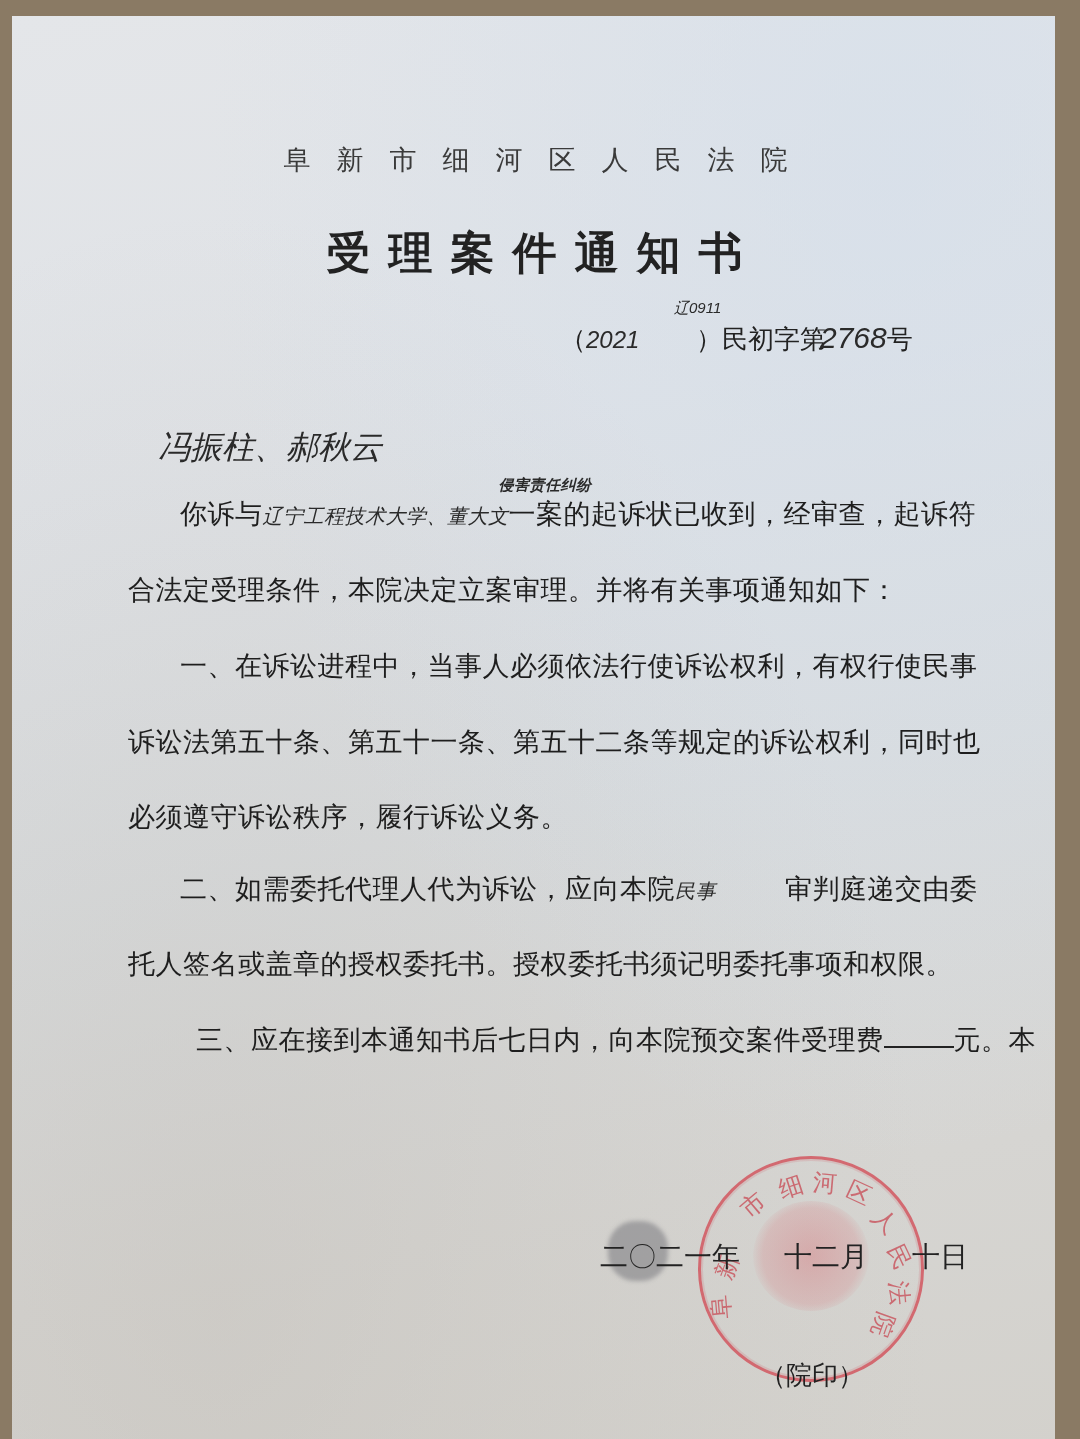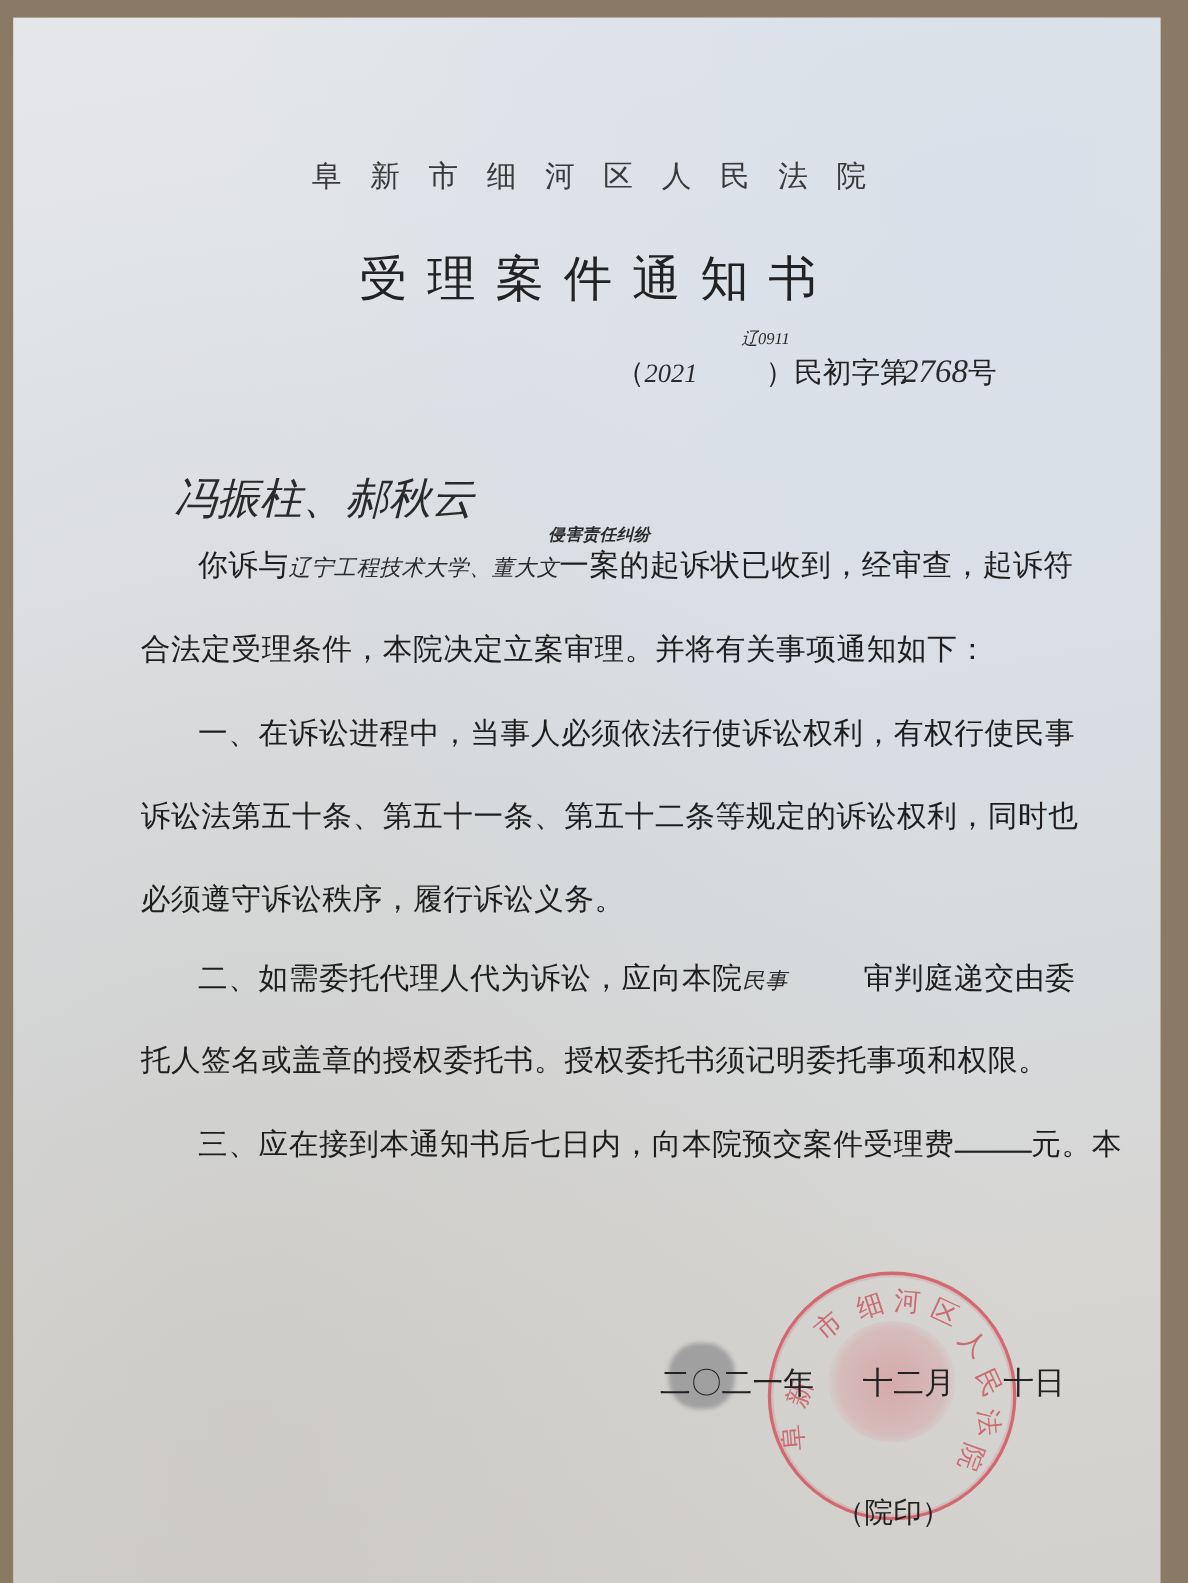--- a/index.html
+++ b/index.html
@@ -17,31 +17,31 @@
     background: radial-gradient(ellipse at 85% 10%, rgba(210,222,236,0.55), rgba(255,255,255,0) 55%),
                 radial-gradient(ellipse at 20% 90%, rgba(190,185,178,0.35), rgba(255,255,255,0) 60%);
     pointer-events:none;
   }
   .court {
     position:absolute; top:126px; left:0; width:100%; text-align:center;
     font-size:27px; letter-spacing:26px; color:#3a3a3a; padding-left:30px; box-sizing:border-box;
   }
   .title {
     position:absolute; top:208px; left:0; width:100%; text-align:center;
-    font-size:44px; font-weight:normal; letter-spacing:18px; color:#222; padding-left:20px; box-sizing:border-box;
+    font-size:44px; font-weight:bold; letter-spacing:18px; color:#222; padding-left:20px; box-sizing:border-box;
   }
   .caseno {
     position:absolute; top:305px; left:548px; font-size:26px; color:#222; white-space:nowrap;
   }
-  .hw { font-family:Liberation Serif, serif; color:#2a2a2a; font-style:italic; }
+  .hw { font-family:Liberation Sans, sans-serif; color:#2a2a2a; font-style:italic; }
   .caseno .year { display:inline-block; width:110px; text-align:left; font-size:24px; }
   .caseno .num { font-size:30px; margin-left:-6px; }
   .caseno .annot { position:absolute; top:-22px; left:114px; font-size:15px; }
   .addressee {
-    position:absolute; top:410px; left:146px; font-size:39px;
+    position:absolute; top:410px; left:146px; font-size:32px;
   }
   .line {
     position:absolute; left:116px; width:860px; font-size:27px; color:#1e1e1e; white-space:nowrap;
     letter-spacing:0.5px;
   }
   .line.indent { left:168px; }
   .hwinline { font-family:"DejaVu Sans", sans-serif; font-style:italic; font-size:20px; color:#2a2a2a; }
   .small-hw { position:absolute; top:-22px; font-size:15px; }
   .blank { display:inline-block; border-bottom:2px solid #222; vertical-align:middle; height:10px; }
   .date {
@@ -91,21 +91,21 @@
 
   <div class="line" style="top:556px;">合法定受理条件，本院决定立案审理。并将有关事项通知如下：</div>
   <div class="line" style="top:708px;">诉讼法第五十条、第五十一条、第五十二条等规定的诉讼权利，同时也</div>
   <div class="line" style="top:783px;">必须遵守诉讼秩序，履行诉讼义务。</div>
 
   <div class="line indent" style="top:855px;">
     <span>二、如需委托代理人代为诉讼，应向本院</span><span class="hwinline" style="display:inline-block;width:110px;">民事</span><span>审判庭递交由委</span>
   </div>
   <div class="line" style="top:930px;">托人签名或盖章的授权委托书。授权委托书须记明委托事项和权限。</div>
 
-  <div class="line indent" style="top:1006px;">
+  <div class="line indent" style="top:1006px;margin-left:16px;">
     <span>三、应在接到本通知书后七日内，向本院预交案件受理费</span><span class="blank" style="width:70px;"></span><span>元。本</span>
   </div>
 
   <div class="seal">
     <div class="seal-emblem"></div>
     <span class="seal-text" style="top:30px;left:40px;transform:rotate(-40deg);">市</span>
     <span class="seal-text" style="top:12px;left:78px;transform:rotate(-18deg);">细</span>
     <span class="seal-text" style="top:8px;left:112px;transform:rotate(5deg);">河</span>
     <span class="seal-text" style="top:18px;left:146px;transform:rotate(25deg);">区</span>
     <span class="seal-text" style="top:46px;left:172px;transform:rotate(45deg);">人</span>

